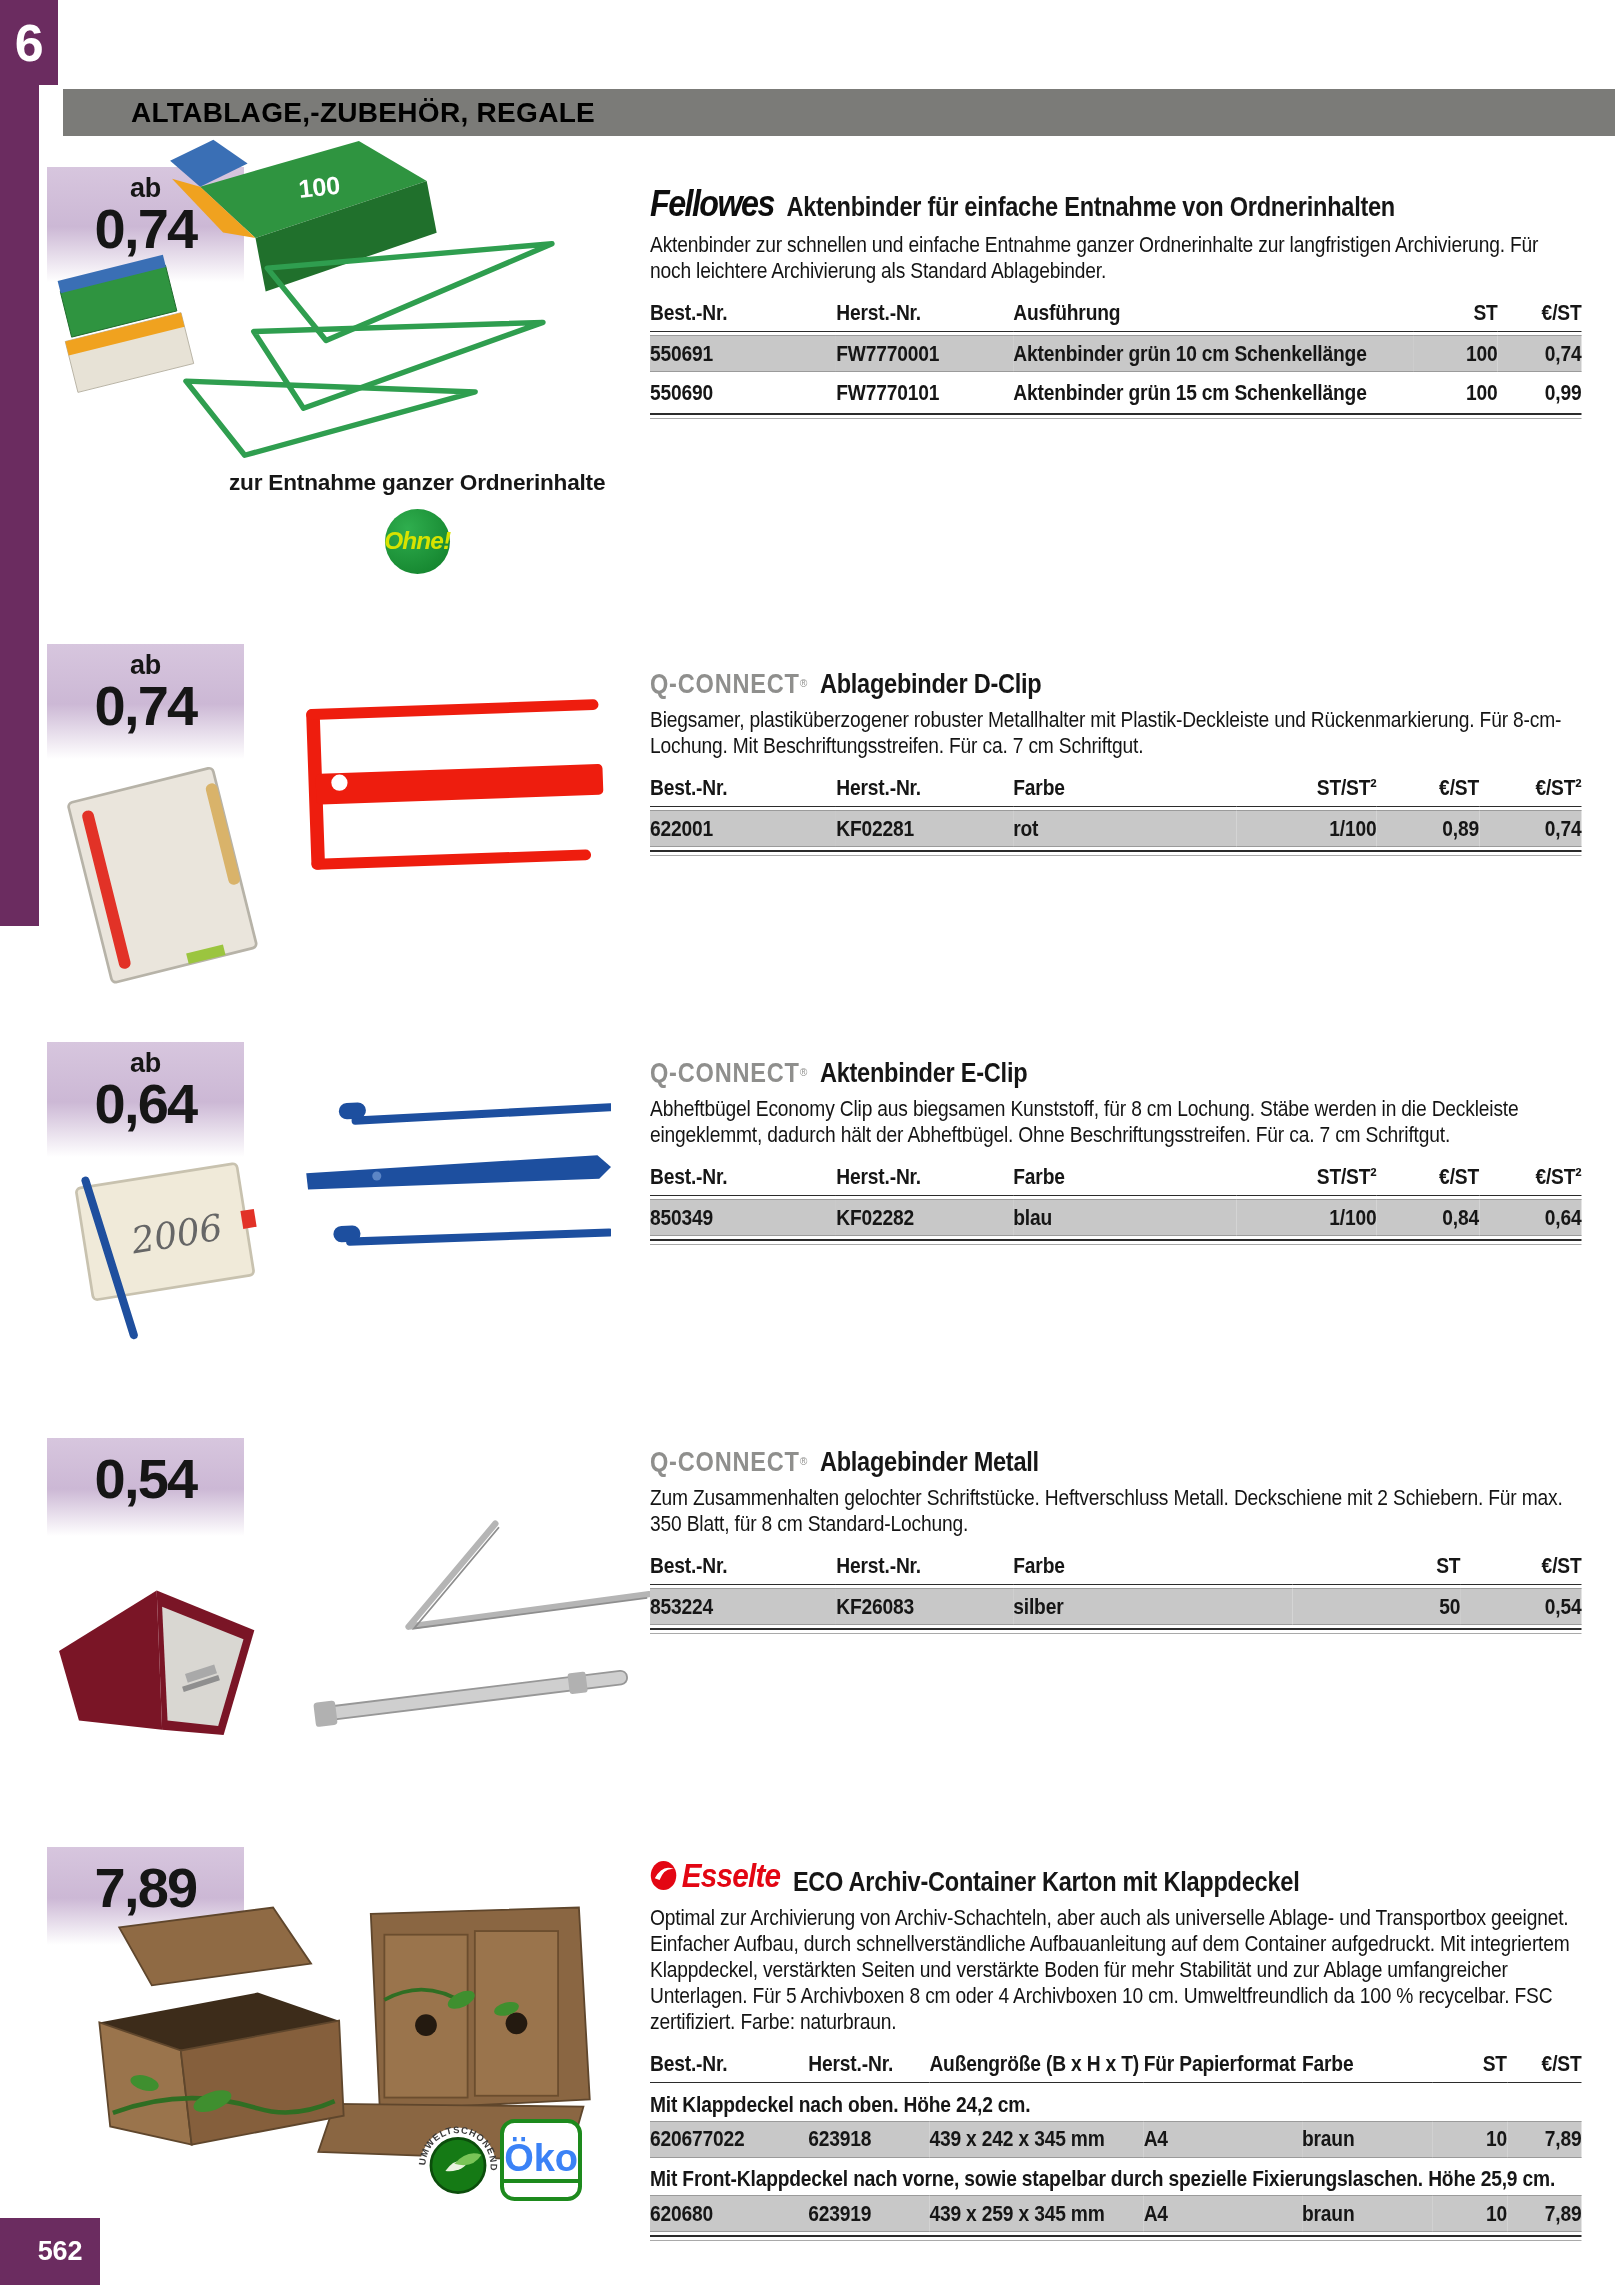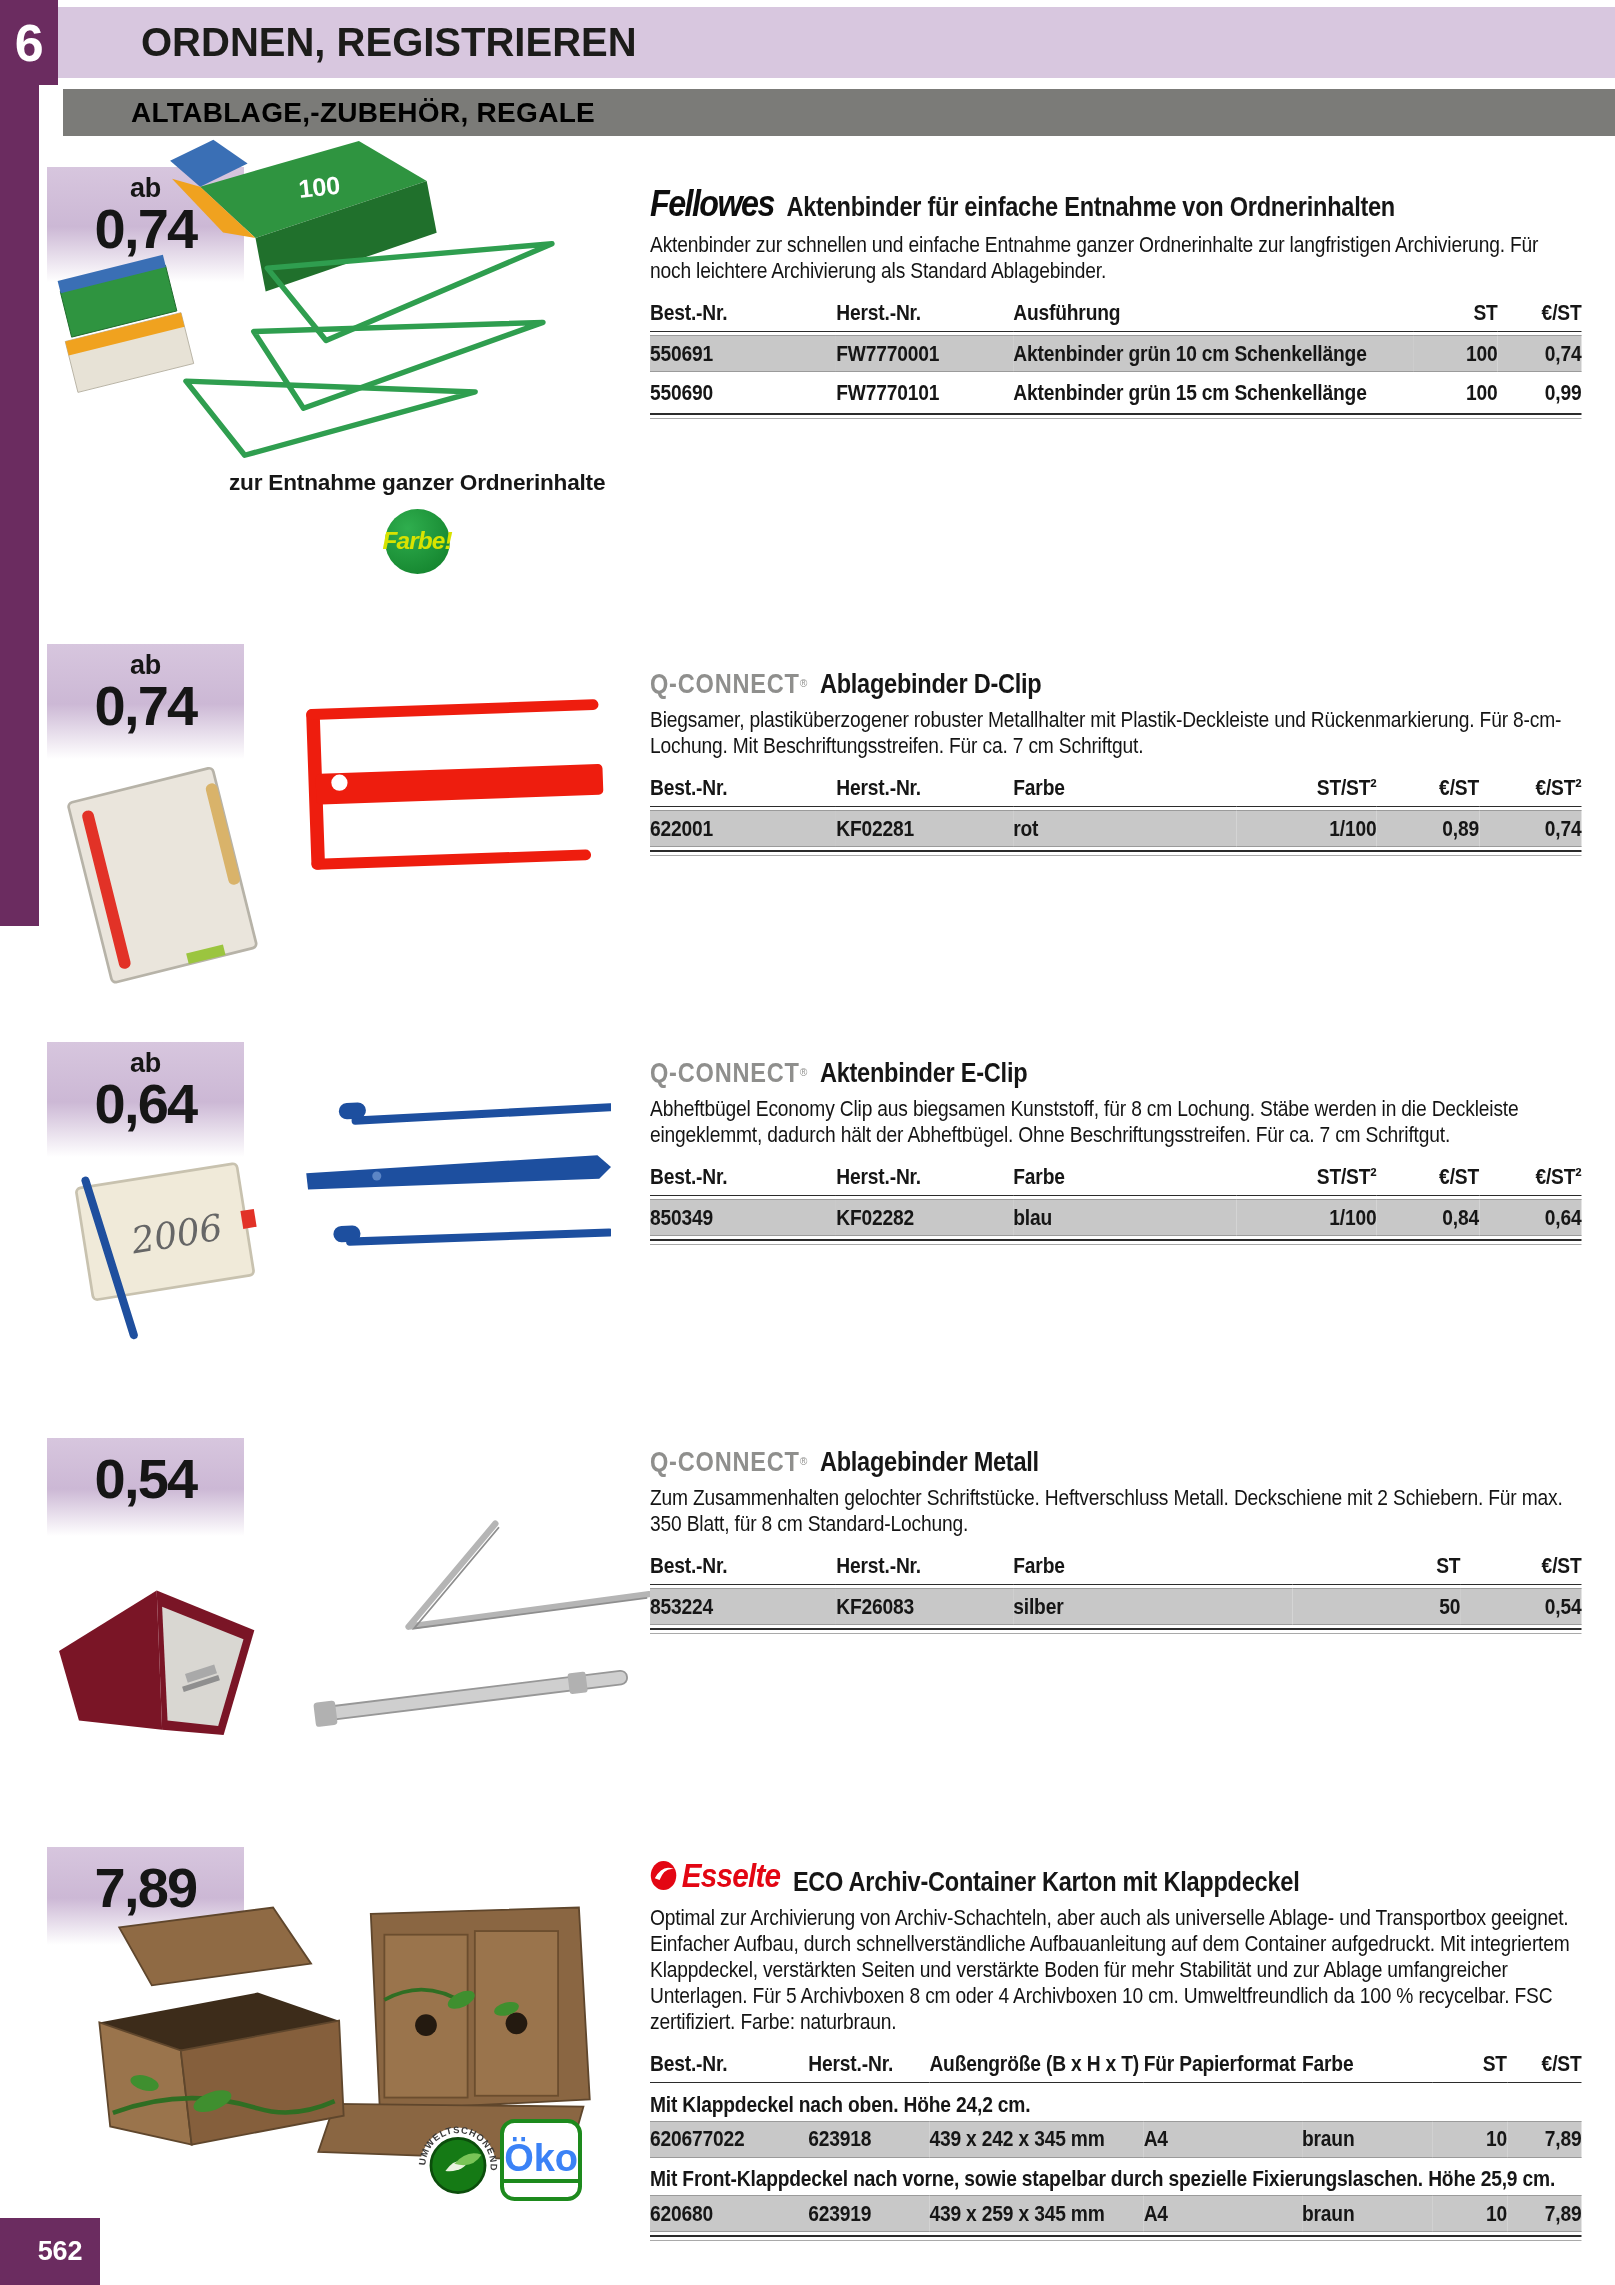--- a/index.html
+++ b/index.html
@@ -82,23 +82,20 @@
   .esselte-mark { width:31px; height:31px; }
 </style>
 </head>
 <body>
 
 <div id="page">
 
   <div class="chapter-box">
     <span>6</span>
   </div>
-  <div class="title-bar">
-    <span>ORDNEN, REGISTRIEREN</span>
-  </div>
   <div class="gray-bar">
     <span>ALTABLAGE,-ZUBEHÖR, REGALE</span>
   </div>
   <div class="side-strip"></div>
 
   <div class="price-badge" style="left:47px; top:167px;">
     <div class="ab">ab</div>
     <div class="price">0,74</div>
   </div>
 
@@ -119,21 +116,21 @@
     <g stroke="#2f9e4f" stroke-width="6" fill="none" stroke-linejoin="round" stroke-linecap="round">
       <polygon points="250,175 565,148 315,255"></polygon>
       <polygon points="235,245 555,235 290,330"></polygon>
       <polygon points="160,300 480,312 225,382"></polygon>
     </g>
   </svg>
 
   <div class="caption-row" style="left:229px; top:470px;">
     <span class="caption">zur Entnahme ganzer Ordnerinhalte</span>
     <span class="tipp">
-      <span>Farbe!</span>
+      <span>Ohne!</span>
     </span>
   </div>
 
   <section class="right-col" style="left:650px; top:183px;">
     <div class="brand-row">
       <span class="brand-fellowes">Fellowes</span>
       <h2 class="ptitle">Aktenbinder für einfache Entnahme von Ordnerinhalten</h2>
     </div>
     <p class="desc">Aktenbinder zur schnellen und einfache Entnahme ganzer Ordnerinhalte zur langfristigen Archivierung. Für noch leichtere Archivierung als Standard Ablagebinder.</p>
     <div class="tablewrap">

